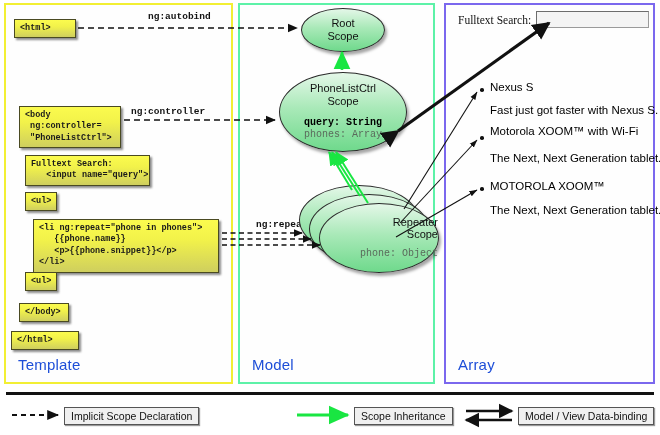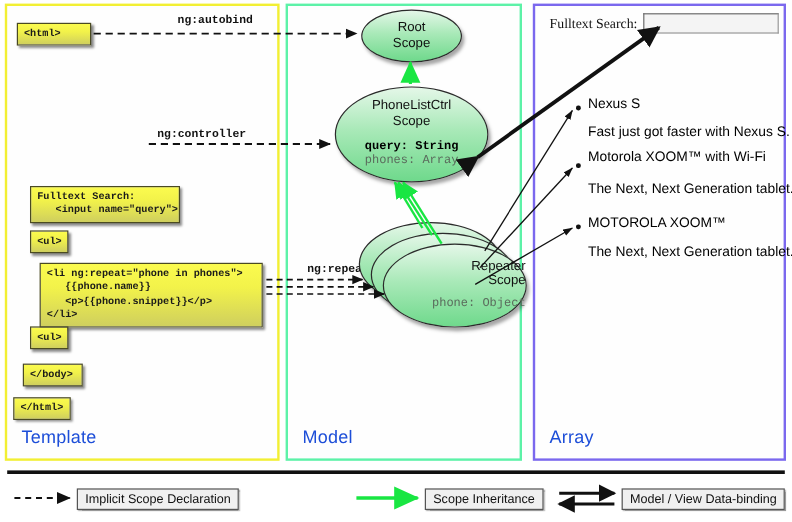--- a/index.html
+++ b/index.html
@@ -69,30 +69,33 @@
     <div class="panel-title">Template</div>
   </div>
   <div class="panel" id="panel-model">
     <div class="panel-title">Model</div>
   </div>
   <div class="panel" id="panel-view">
     <div class="panel-title">Array</div>
   </div>
 
   <div class="ybox" style="left:14px;top:19px;width:62px;">&lt;html&gt;</div>
+  <div class="ybox" style="left:19px;top:106px;width:102px;">&lt;body
+ ng:controller=
+ "PhoneListCtrl"&gt;</div>
   <div class="ybox" style="left:25px;top:155px;width:125px;">Fulltext Search:
    &lt;input name="query"&gt;</div>
   <div class="ybox" style="left:25px;top:192px;width:32px;">&lt;ul&gt;</div>
   <div class="ybox" style="left:33px;top:219px;width:186px;">&lt;li ng:repeat="phone in phones"&gt;
    {{phone.name}}
    &lt;p&gt;{{phone.snippet}}&lt;/p&gt;
 &lt;/li&gt;</div>
   <div class="ybox" style="left:25px;top:272px;width:32px;">&lt;ul&gt;</div>
   <div class="ybox" style="left:19px;top:303px;width:50px;">&lt;/body&gt;</div>
-  <div class="ybox" style="left:11px;top:331px;width:48px;">&lt;/html&gt;</div>
+  <div class="ybox" style="left:11px;top:331px;width:68px;">&lt;/html&gt;</div>
 
   <div class="clabel" style="left:148px;top:11px;">ng:autobind</div>
   <div class="clabel" style="left:131px;top:106px;">ng:controller</div>
   <div class="clabel" style="left:256px;top:219px;">ng:repeat</div>
 
   <div class="ellipse" style="left:301px;top:8px;width:82px;height:42px;">
     <div class="ell-title">Root</div>
     <div class="ell-title">Scope</div>
   </div>
 

